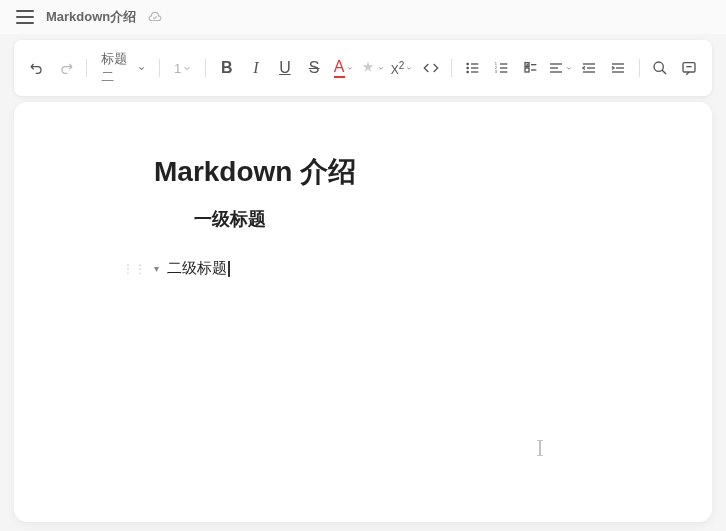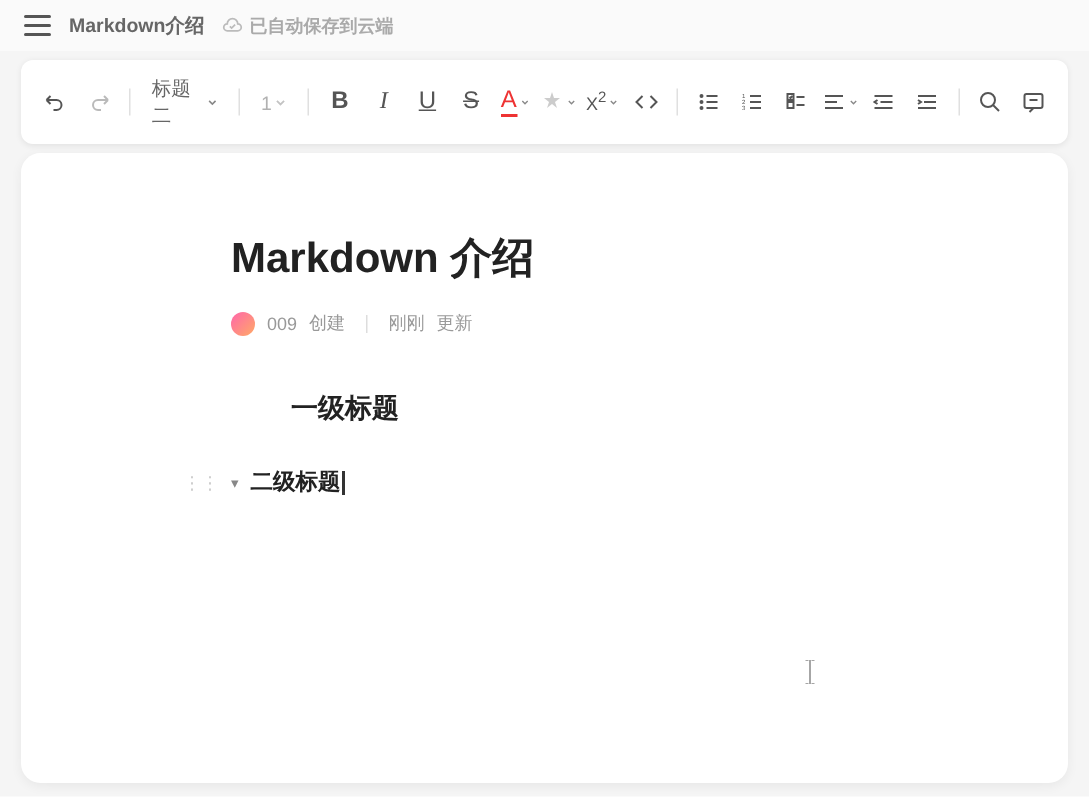--- a/index.html
+++ b/index.html
@@ -20,41 +20,40 @@
 .editor-wrap { padding: 0 14px 14px; }
 .editor { background: #fff; border-radius: 13px; box-shadow: 0 2px 8px rgba(0,0,0,0.06); min-height: 420px; padding: 51px 0 40px 140px; position: relative; }
 .page-title { font-size: 28px; font-weight: 700; color: #222; margin-bottom: 16px; }
 .meta { display: flex; align-items: center; gap: 8px; font-size: 12px; color: #999; margin-bottom: 36px; }
 .avatar { width: 16px; height: 16px; border-radius: 50%; background: linear-gradient(135deg, #f6a 0%, #fa6 100%); }
 .meta-sep { width: 1px; height: 12px; background: #ddd; margin: 0 6px; }
 .h1-block { font-size: 18px; font-weight: 700; color: #222; margin-bottom: 28px; margin-left: 40px; }
 .h2-row { display: flex; align-items: center; gap: 8px; margin-left: -32px; }
 .drag-handle { color: #ccc; cursor: grab; font-size: 12px; }
 .collapse-toggle { color: #888; cursor: pointer; font-size: 10px; }
-.h2-block { font-size: 15px; font-weight: 700; color: #222; position: relative; }
+.h2-block { font-size: 15px; font-weight: 400; color: #222; position: relative; }
 .h2-block::after { content: ""; display: inline-block; width: 2px; height: 16px; background: #333; margin-left: 1px; vertical-align: middle; animation: blink 1s infinite; }
 @keyframes blink { 50% { opacity: 0; } }
 .text-cursor { position: absolute; top: 440px; left: 535px; width: 10px; height: 16px; color: #888; }
 </style>
 </head>
 <body>
 
 <div class="header">
   <div class="menu-icon">
     <span></span>
       <span></span>
       <span></span>
   </div>
   <div class="doc-title">Markdown介绍</div>
   <div class="save-status">
     <svg class="cloud-icon" viewBox="0 0 24 24" fill="none" stroke="#bbb" stroke-width="2">
         <path d="M18 10a6 6 0 00-12 0 4 4 0 000 8h12a4 4 0 000-8z"></path>
         <path d="M9 13l2 2 4-4"></path>
       </svg>
-    <span>已自动保存到云端</span>
   </div>
 </div>
 
 <div class="toolbar-wrap">
   <div class="toolbar">
     <div class="tb-btn">
         <svg viewBox="0 0 24 24" fill="none" stroke="currentColor" stroke-width="2">
           <path d="M3 10h10a5 5 0 010 10h-3M3 10l4-4M3 10l4 4"></path>
         </svg>
       </div>
@@ -184,28 +183,20 @@
           <path d="M8 22l4-4"></path>
           <line x1="8" y1="10" x2="16" y2="10"></line>
         </svg>
       </div>
   </div>
 </div>
 
 <div class="editor-wrap">
   <div class="editor">
     <div class="page-title">Markdown 介绍</div>
-    <div class="meta">
-      <div class="avatar"></div>
-      <span>009</span>
-      <span>创建</span>
-      <div class="meta-sep"></div>
-      <span>刚刚</span>
-      <span>更新</span>
-    </div>
     <div class="h1-block">一级标题</div>
     <div class="h2-row">
       <span class="drag-handle">⋮⋮</span>
       <span class="collapse-toggle">▾</span>
       <div class="h2-block">二级标题</div>
     </div>
   </div>
 </div>
 
 <svg class="text-cursor" viewBox="0 0 10 16">

